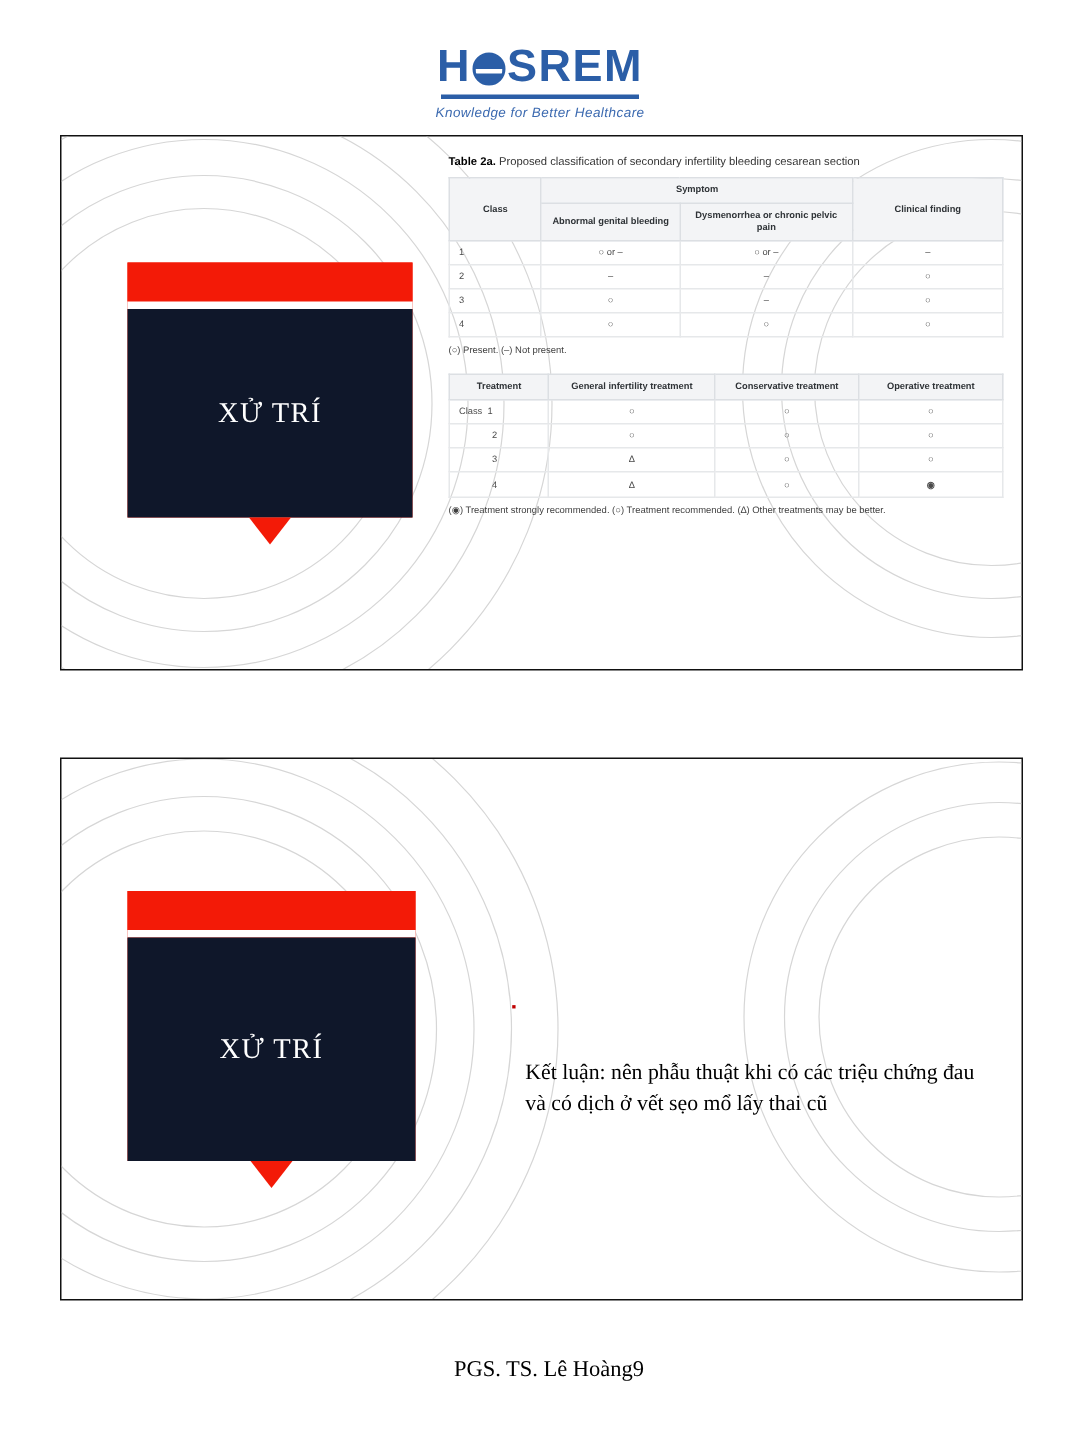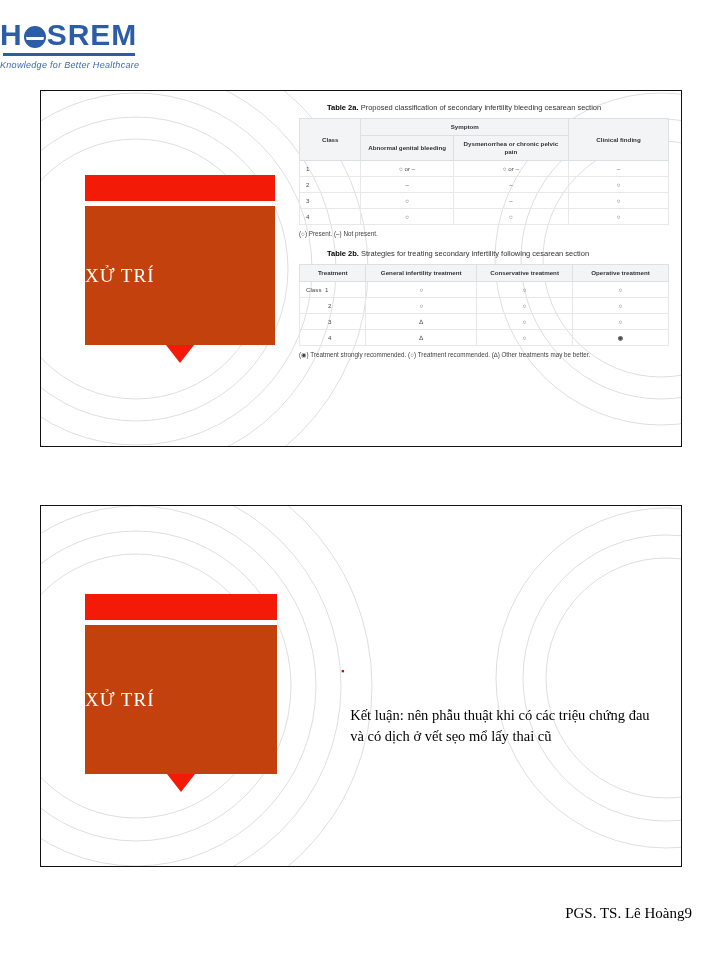--- a/index.html
+++ b/index.html
@@ -12,21 +12,22 @@
     background: #ffffff;
     font-family: "Liberation Serif", serif;
     color: #000;
     position: relative;
     overflow: hidden;
   }
 
   
   .logo-block {
     width: 100%;
-    padding-top: 20px;
+    text-align: center;
+    padding-top: 30px;
   }
   .logo-wordmark {
     font-family: "Liberation Sans", sans-serif;
     font-weight: bold;
     font-size: 30px;
     letter-spacing: 1px;
     color: #2b5ea7;
     line-height: 1;
     display: inline-block;
     position: relative;
@@ -95,24 +96,24 @@
   .title-banner .split {
     position: absolute;
     left: 0; right: 0;
     top: 26px;
     height: 5px;
     background: #ffffff;
   }
   .title-banner .body {
     position: absolute;
     left: 0; right: 0; top: 31px; bottom: 0;
-    background: #c2410c;
+    background: #0f172a;
     display: flex;
     align-items: center;
-    justify-content: flex-start;
+    justify-content: center;
   }
   .title-text {
     color: #ffffff;
     font-family: "Liberation Serif", serif;
     font-size: 19px;
     letter-spacing: 1px;
   }
   .tail {
     position: absolute;
     width: 0; height: 0;
@@ -129,21 +130,21 @@
     width: 370px;
     font-family: "Liberation Sans", sans-serif;
     color: #3d3d3d;
   }
   .fig-caption {
     font-size: 7.5px;
     line-height: 1.35;
     margin-bottom: 5px;
     color: #333;
   }
-  .fig-caption b { color: #000; margin-left: 28px; }
+  .fig-caption b { color: #000; }
   table.tbl {
     width: 100%;
     border-collapse: collapse;
     font-size: 6.2px;
     color: #3f3f3f;
   }
   table.tbl th {
     background: #f3f4f6;
     border: 1px solid #dcdfe3;
     font-weight: bold;
@@ -192,21 +193,21 @@
     margin-top: 44px;
   }
 
   
   .footer {
     position: absolute;
     left: 40px;
     right: 28px;
     top: 905px;
     display: flex;
-    justify-content: flex-end;
+    justify-content: center;
     align-items: baseline;
     font-family: "Liberation Serif", serif;
     font-size: 15px;
     color: #000;
   }
 </style>
 </head>
 <body>
 
 <div class="logo-block">
@@ -286,23 +287,20 @@
           <td class="left">4</td>
           <td>○</td>
           <td>○</td>
           <td>○</td>
         </tr>
       </tbody>
     </table>
 
     <div class="fig-note">(○) Present. (–) Not present.</div>
 
-    <div class="fig-caption">
-      <b>Table 2b.</b><span> Strategies for treating secondary infertility following cesarean section</span>
-    </div>
 
     <table class="tbl">
       <thead>
         <tr>
           <th style="width:18%">Treatment</th>
           <th style="width:30%">General infertility treatment</th>
           <th style="width:26%">Conservative treatment</th>
           <th style="width:26%">Operative treatment</th>
         </tr>
       </thead>

